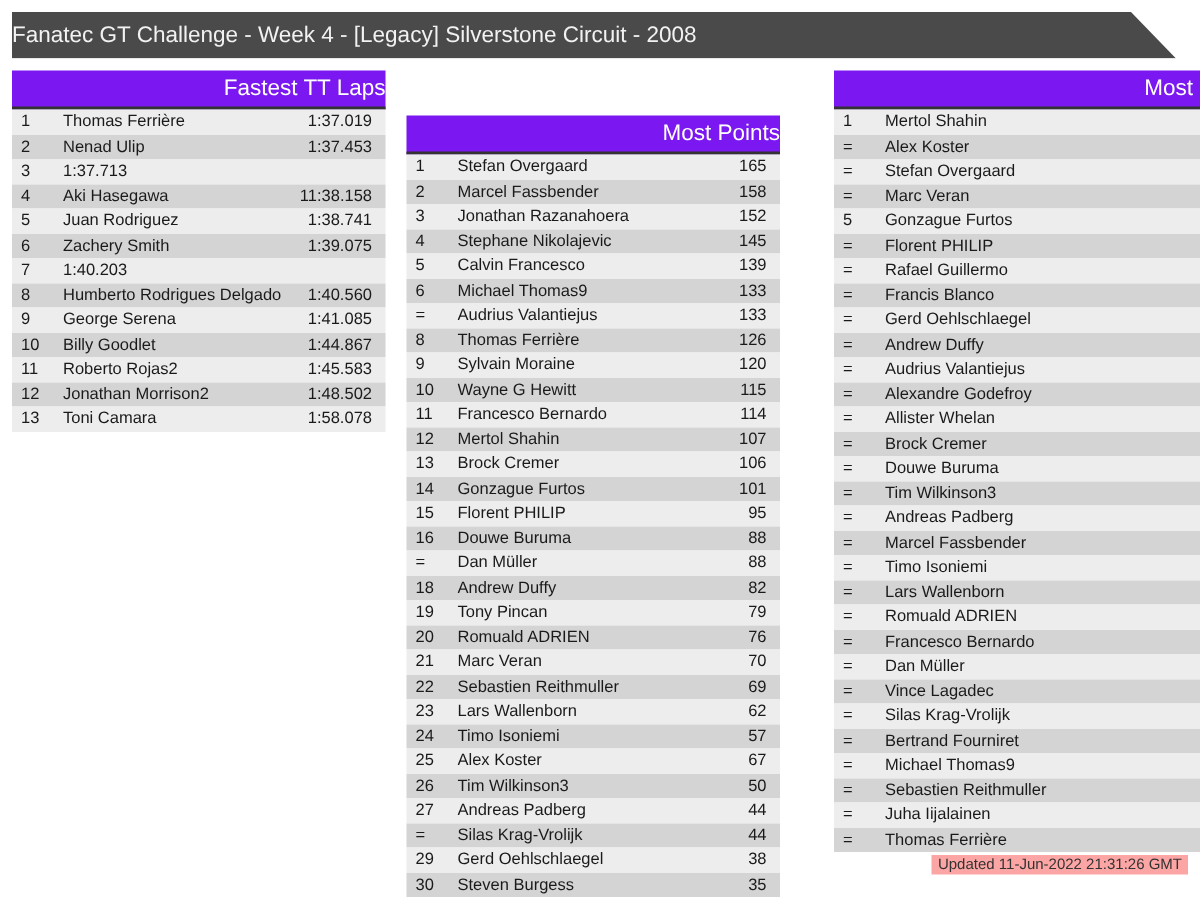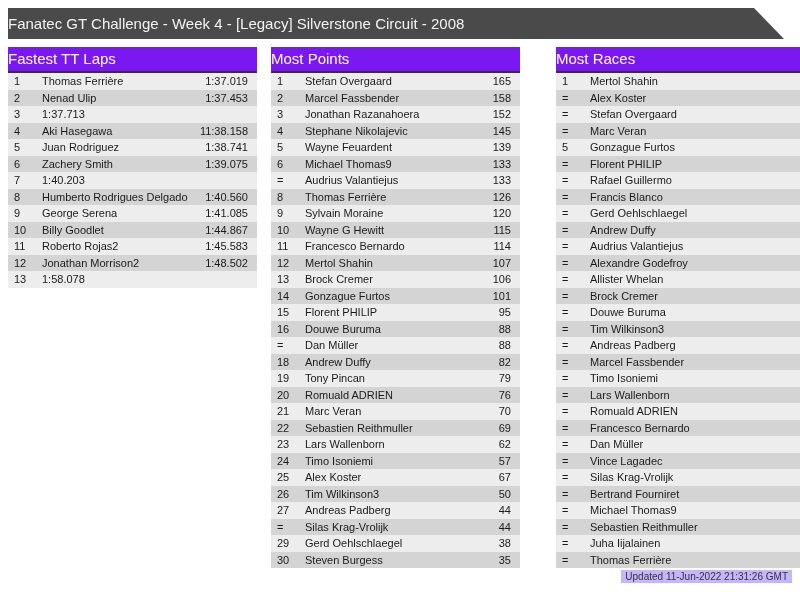--- a/index.html
+++ b/index.html
@@ -15,38 +15,38 @@
     clip-path:polygon(0 0,calc(100% - 30px) 0,100% 100%,0 100%);
     color:#f2f2f2;font-size:15px;line-height:31px;
     padding-left:0;box-sizing:border-box;
     white-space:nowrap;
   }
   
   .panel{position:absolute;top:47px;}
   .panel .title{
     height:24px;background:var(--accent,#7B17F0);
     border-bottom:2px solid #333333;
-    color:#ffffff;font-size:15px;line-height:23px;text-align:left;
+    color:#ffffff;font-size:15px;line-height:23px;text-align:right;
   }
   .rows{width:100%;}
   .row{
     display:flex;height:16.5px;line-height:16.5px;font-size:11px;
     color:#1a1a1a;box-sizing:border-box;
   }
   .row.light{background:var(--rowLight,#EDEDED);}
   .row.dark{background:var(--rowDark,#D4D4D4);}
   .row .rank{width:34px;padding-left:6px;box-sizing:border-box;flex:0 0 auto;}
   .row .name{flex:1 1 auto;overflow:hidden;white-space:nowrap;}
   .row .value{flex:0 0 auto;padding-right:9px;text-align:right;}
   .panel-1{left:8px;width:249px;}
-  .panel-2{left:271px;width:249px;}
+  .panel-2{left:271px;width:249px;margin-top:30px;}
   .panel-3{left:556px;width:286px;}
   .footer{
     position:absolute;top:570px;right:8px;
-    font-size:10px;color:#333333;background:#c4b5fd;
+    font-size:10px;color:#333333;background:#fca5a5;
     padding:1px 4px;white-space:nowrap;
   }
 </style>
 </head>
 <body style="--accent: #7B17F0; --bar: #4A4A4A; --rowLight: #EDEDED; --rowDark: #D4D4D4;">
 
 <div class="topbar">
   <span>Fanatec GT Challenge - Week 4 - [Legacy] Silverstone Circuit - 2008</span>
 </div>
 
@@ -106,20 +106,21 @@
         <span class="name">Roberto Rojas2</span>
         <span class="value">1:45.583</span>
       </div>
       <div class="row dark">
         <span class="rank">12</span>
         <span class="name">Jonathan Morrison2</span>
         <span class="value">1:48.502</span>
       </div>
       <div class="row light">
         <span class="rank">13</span>
+        <span class="name">Toni Camara</span>
         <span class="value">1:58.078</span>
       </div>
     </div>
 </div>
 
 <div class="panel panel-2">
   <div class="title">Most Points</div>
   <div class="rows">
       <div class="row light">
         <span class="rank">1</span>
@@ -136,21 +137,21 @@
         <span class="name">Jonathan Razanahoera</span>
         <span class="value">152</span>
       </div>
       <div class="row dark">
         <span class="rank">4</span>
         <span class="name">Stephane Nikolajevic</span>
         <span class="value">145</span>
       </div>
       <div class="row light">
         <span class="rank">5</span>
-        <span class="name">Wayne Feuardent</span>
+        <span class="name">Calvin Francesco</span>
         <span class="value">139</span>
       </div>
       <div class="row dark">
         <span class="rank">6</span>
         <span class="name">Michael Thomas9</span>
         <span class="value">133</span>
       </div>
       <div class="row light">
         <span class="rank">=</span>
         <span class="name">Audrius Valantiejus</span>

